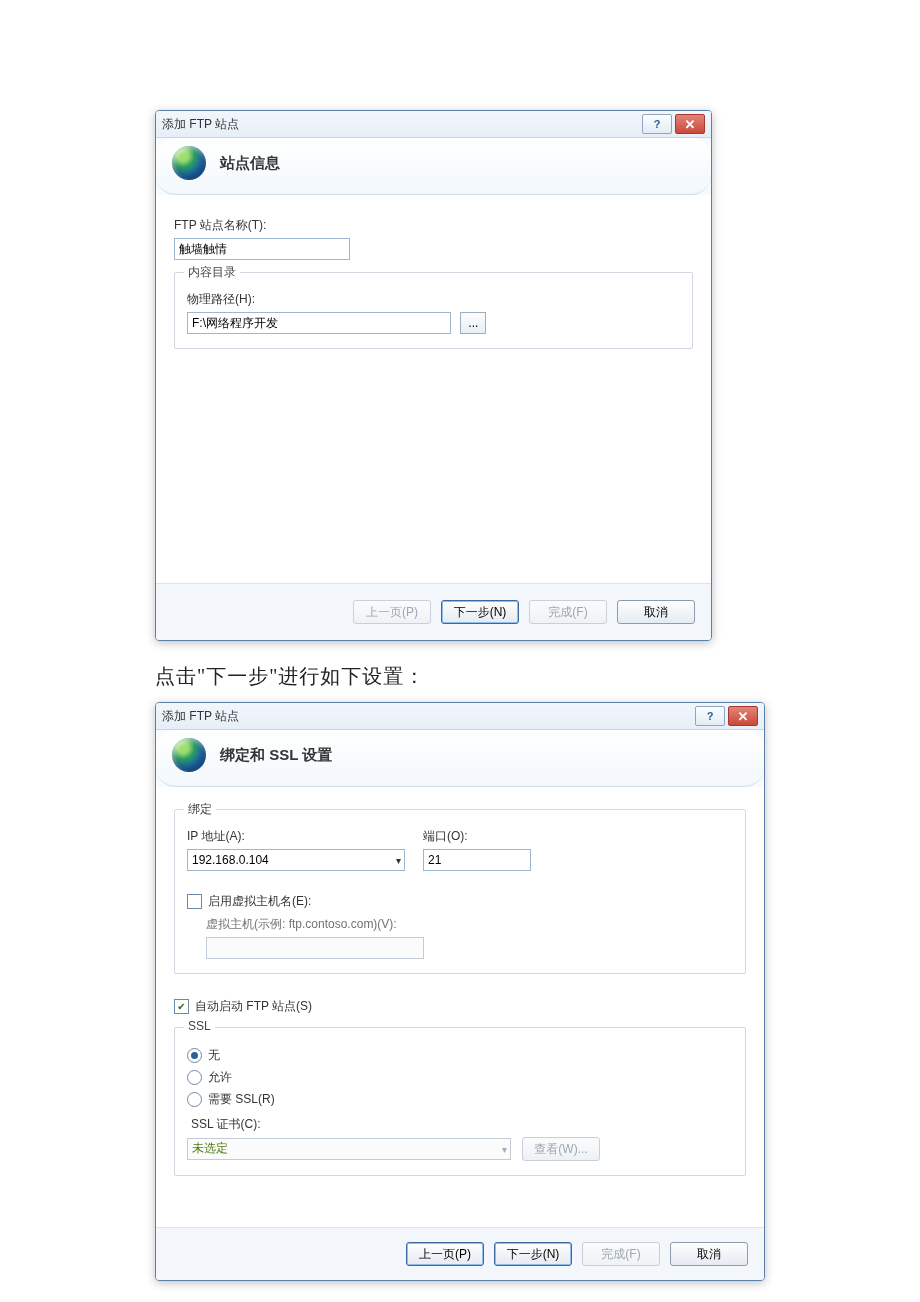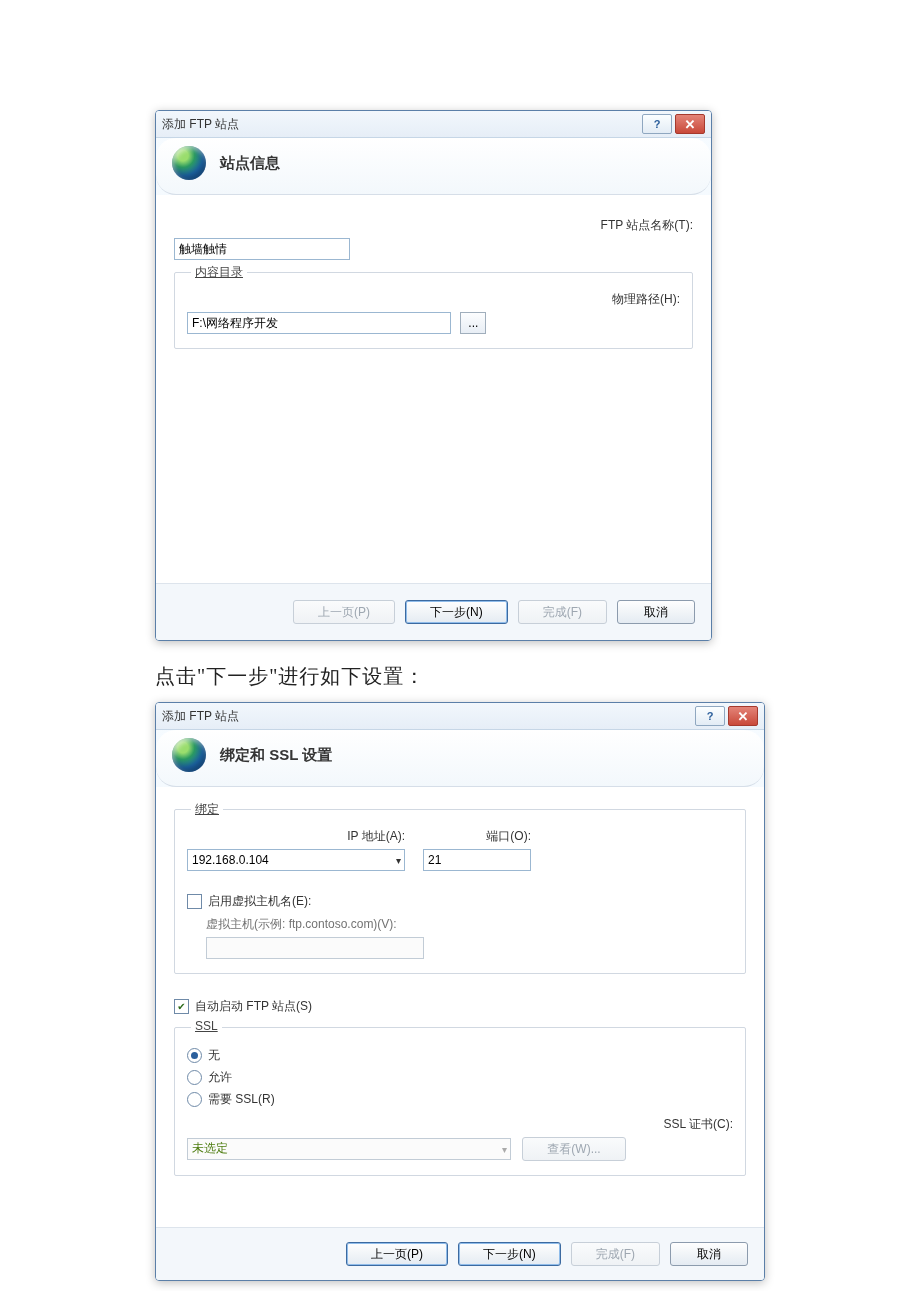--- a/index.html
+++ b/index.html
@@ -90,21 +90,21 @@
     background: radial-gradient(circle at 32% 28%, #9add6d 0 16%, #2b9b62 35%, #1f6fb6 60%, #1958a4 100%);
     box-shadow: inset -3px -5px 8px rgba(0,0,0,0.35), inset 2px 3px 5px rgba(255,255,255,0.6);
   }
 
   .body {
     background: #fff;
     padding: 18px 18px 10px 18px;
     font-size: 12px;
     color: #333;
   }
-  .label { display: block; margin: 4px 0 4px 0; text-align: right; }
+  .label { display: block; margin: 4px 0 4px 0; }
   .textbox, .combo {
     font-size: 12px;
     font-family: inherit;
     box-sizing: border-box;
     height: 22px;
     padding: 2px 4px;
     border: 1px solid #9bb7d1;
     background: #fff;
     outline: none;
   }
@@ -122,26 +122,25 @@
   .groupbox {
     border: 1px solid #d1d8e1;
     border-radius: 2px;
     margin-top: 12px;
     padding: 14px 12px 14px 12px;
     position: relative;
   }
   .groupbox .legend {
     position: absolute;
     top: -9px;
-    left: 16px;
+    left: 9px;
     background: #fff;
     padding: 0 4px;
     font-size: 12px;
     color: #444;
-    text-decoration: underline;
   }
 
   .d2 .body { min-height: 412px; }
   .d1 .body { min-height: 360px; }
 
   .footer {
     display: flex;
     justify-content: flex-end;
     gap: 10px;
     padding: 16px;
@@ -149,21 +148,21 @@
     background: #f3f7fb;
   }
   .btn {
     min-width: 78px;
     height: 24px;
     font-size: 12px;
     border: 1px solid #8c9bad;
     background: linear-gradient(#fefefe,#e4ebf2);
     border-radius: 3px;
     cursor: pointer;
-    padding: 0 24px;
+    padding: 0 11px;
   }
   .btn.primary {
     border-color: #3c6aa0;
     box-shadow: 0 0 0 1px #8fbcea inset;
   }
   .btn:disabled {
     color: #9ea7b1;
     border-color: #c7cfd8;
     background: linear-gradient(#fafbfc,#eff2f5);
     cursor: default;

